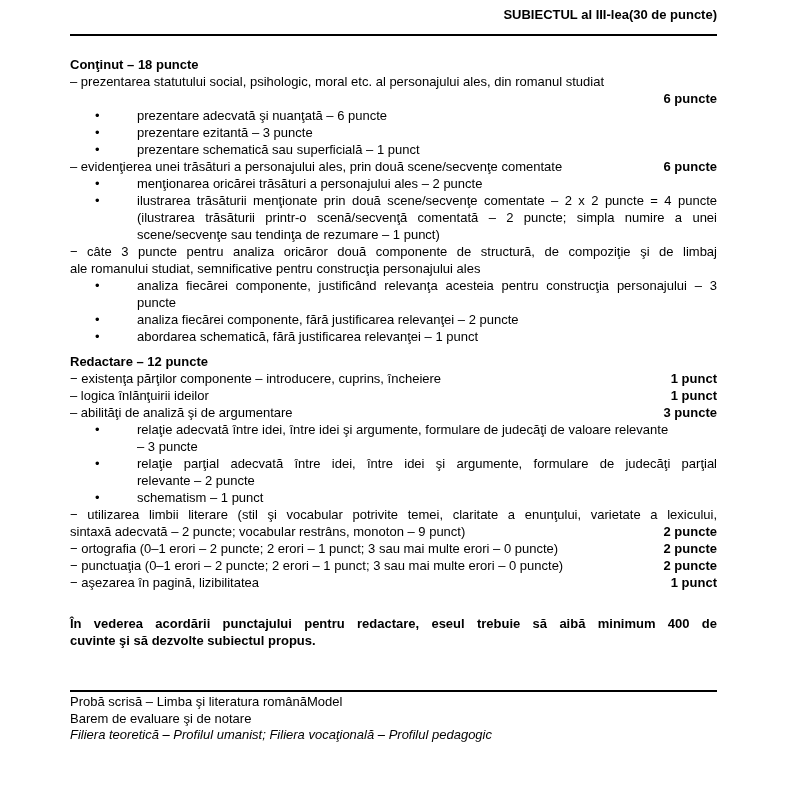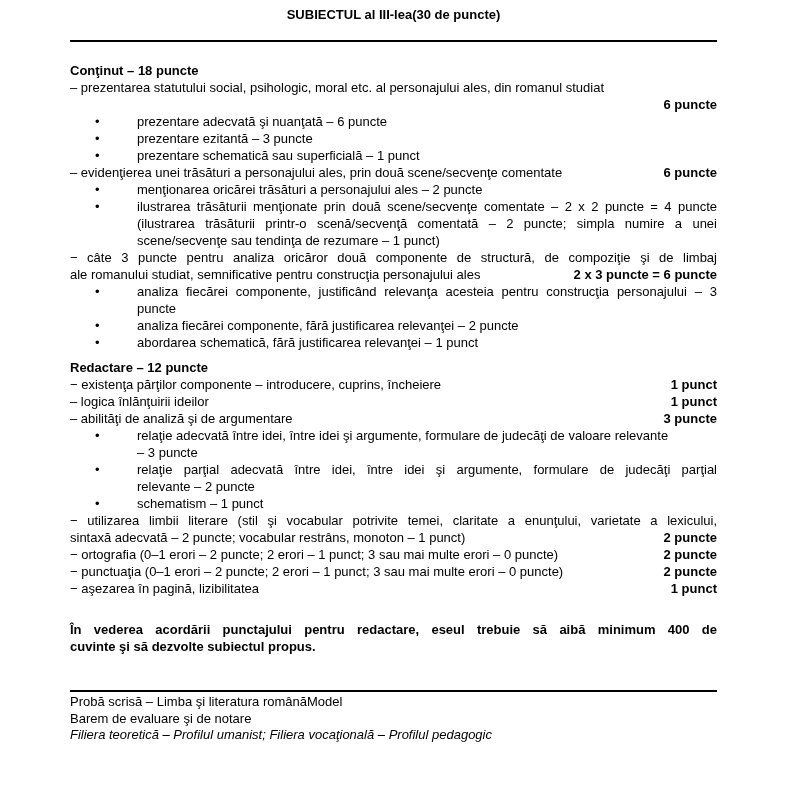--- a/index.html
+++ b/index.html
@@ -5,22 +5,22 @@
   html,body{margin:0;padding:0;background:#fff;}
   body{
     width:786px;height:798px;
     font-family:"Liberation Sans","DejaVu Sans",sans-serif;
     font-size:13px;line-height:17px;color:#000;
     -webkit-font-smoothing:antialiased;
   }
   .page{position:relative;width:786px;height:798px;background:#fff;overflow:hidden;}
   .content{position:absolute;left:70px;top:6px;width:647px;}
 
-  .hdr{display:flex;justify-content:center;font-weight:bold;
-       border-bottom:2px solid #000;padding-bottom:17px;}
+  .hdr{display:flex;justify-content:flex-end;font-weight:bold;
+       border-bottom:2px solid #000;padding-bottom:11px;}
   .hdr span{white-space:nowrap;}
 
   .sec-title{font-weight:bold;margin-top:20px;}
   .sec-title.gap{margin-top:8px;}
 
   .row{display:flex;justify-content:space-between;gap:40px;}
   .row .t{flex:1 1 auto;}
   .pts{font-weight:bold;white-space:nowrap;padding-left:8px;text-align:right;}
   .ronly{text-align:right;font-weight:bold;}
 
@@ -82,21 +82,20 @@
       <span class="bt">
         <div class="just">ilustrarea trăsăturii menţionate prin două scene/secvenţe comentate – 2 x 2 puncte = 4 puncte</div>
         <div class="just">(ilustrarea trăsăturii printr-o scenă/secvenţă comentată – 2 puncte; simpla numire a unei</div>
         <div>scene/secvenţe sau tendinţa de rezumare – 1 punct)</div>
       </span>
     </div>
 
     <div class="just">− câte 3 puncte pentru analiza oricăror două componente de structură, de compoziţie şi de limbaj</div>
     <div class="row">
       <span class="t">ale romanului studiat, semnificative pentru construcţia personajului ales</span>
-      <span class="pts">2 x 3 puncte = 6 puncte</span>
     </div>
 
     <div class="bullet">
       <span class="dot">•</span>
       <span class="bt just">analiza fiecărei componente, justificând relevanţa acesteia pentru construcţia personajului – 3 puncte</span>
     </div>
     <div class="bullet">
       <span class="dot">•</span>
       <span class="bt">analiza fiecărei componente, fără justificarea relevanţei – 2 puncte</span>
     </div>
@@ -134,21 +133,21 @@
         <div>relevante – 2 puncte</div>
       </span>
     </div>
     <div class="bullet">
       <span class="dot">•</span>
       <span class="bt">schematism – 1 punct</span>
     </div>
 
     <div class="just">− utilizarea limbii literare (stil şi vocabular potrivite temei, claritate a enunţului, varietate a lexicului,</div>
     <div class="row">
-      <span class="t">sintaxă adecvată – 2 puncte; vocabular restrâns, monoton – 1 punct)</span>
+      <span class="t">sintaxă adecvată – 2 puncte; vocabular restrâns, monoton – 9 punct)</span>
       <span class="pts">2 puncte</span>
     </div>
     <div class="row">
       <span class="t">− ortografia (0–1 erori – 2 puncte; 2 erori – 1 punct; 3 sau mai multe erori – 0 puncte)</span>
       <span class="pts">2 puncte</span>
     </div>
     <div class="row">
       <span class="t">− punctuaţia (0–1 erori – 2 puncte; 2 erori – 1 punct; 3 sau mai multe erori – 0 puncte)</span>
       <span class="pts">2 puncte</span>
     </div>

